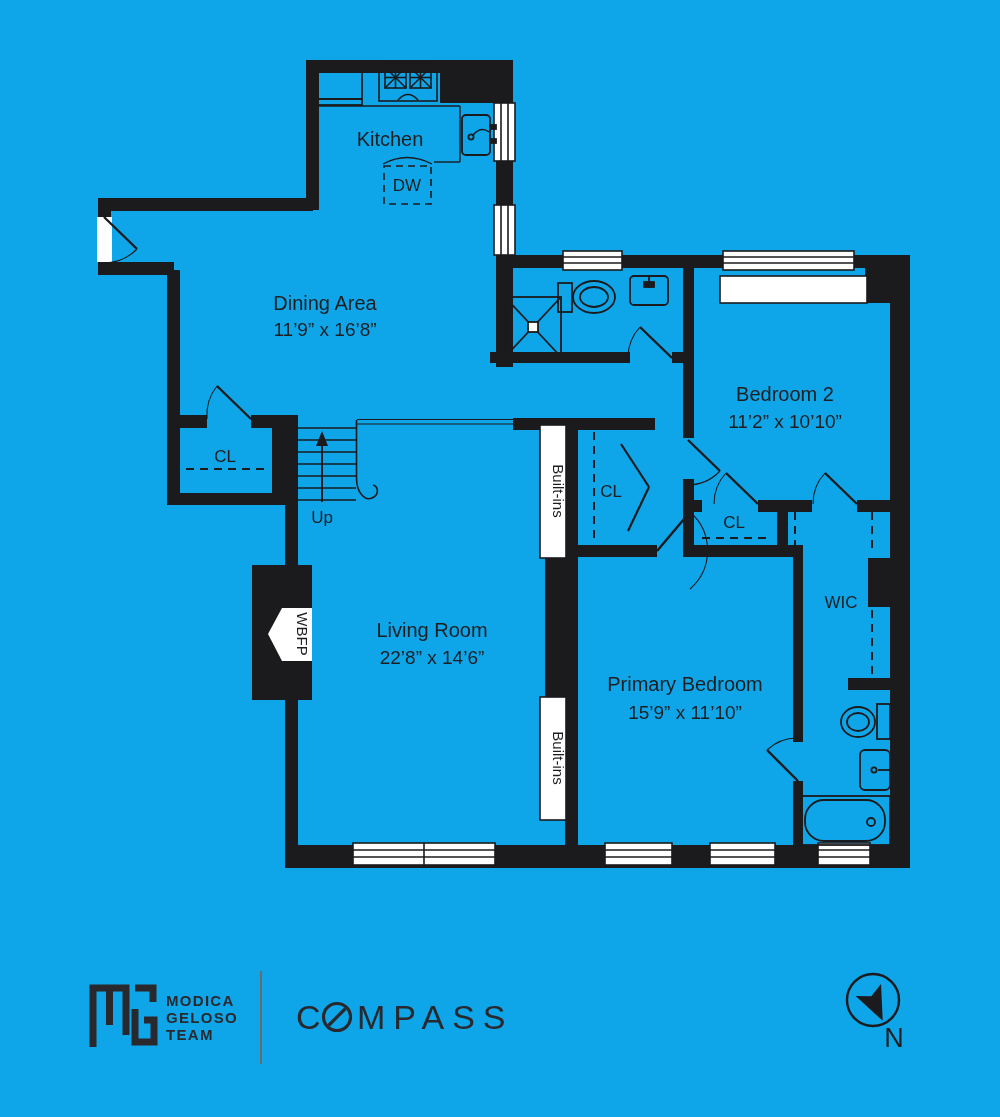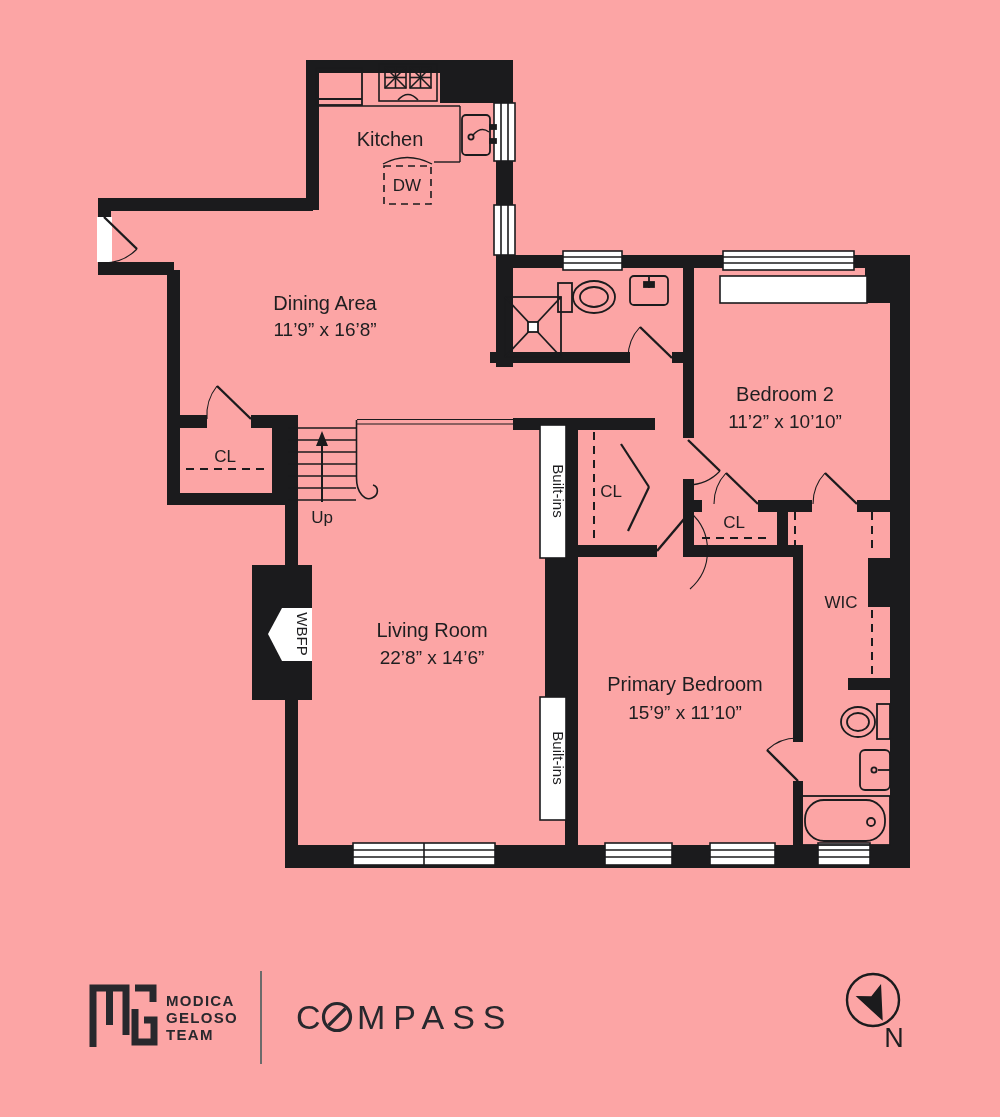--- a/index.html
+++ b/index.html
@@ -1,16 +1,16 @@
 <!DOCTYPE html>
 <html><head>
 <meta charset="utf-8">
 <style>
   html,body{margin:0;padding:0;background:#ffffff;}
-  .page{position:relative;width:1000px;height:1117px;background:#fca5a5;overflow:hidden;
+  .page{position:relative;width:1000px;height:1117px;background:#0ea5e9;overflow:hidden;
         font-family:"Liberation Sans", sans-serif;}
   svg{position:absolute;top:0;left:0;}
   svg text{font-family:"Liberation Sans", sans-serif;fill:#1e1e20;}
   .room-label{font-size:20px;}
   .dim-label{font-size:19px;}
   .small-label{font-size:17px;}
   .vert-label{font-size:15px;}
   .team-label{font-size:15px;font-weight:bold;letter-spacing:1.3px;fill:#28282d;}
   .compass-label{font-size:34px;font-weight:500;letter-spacing:8px;fill:#28282d;}
   .north-label{font-size:27px;}

